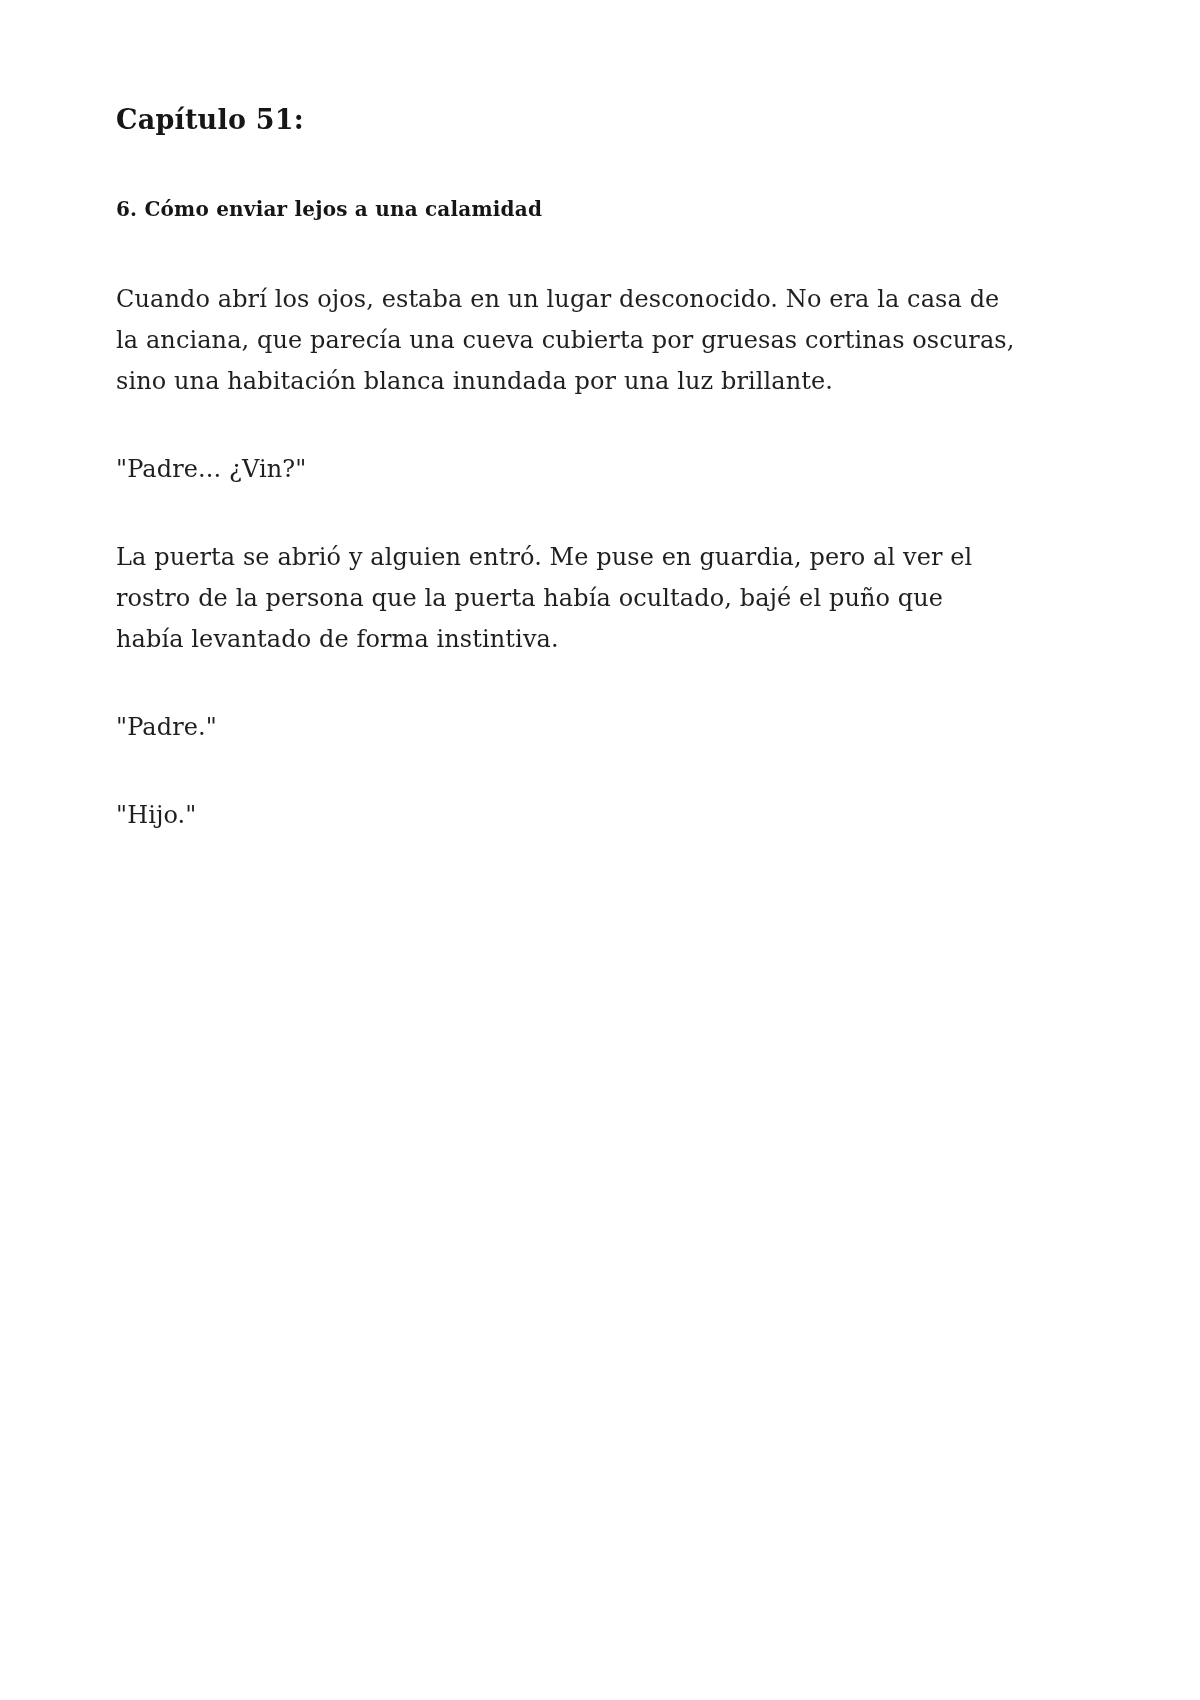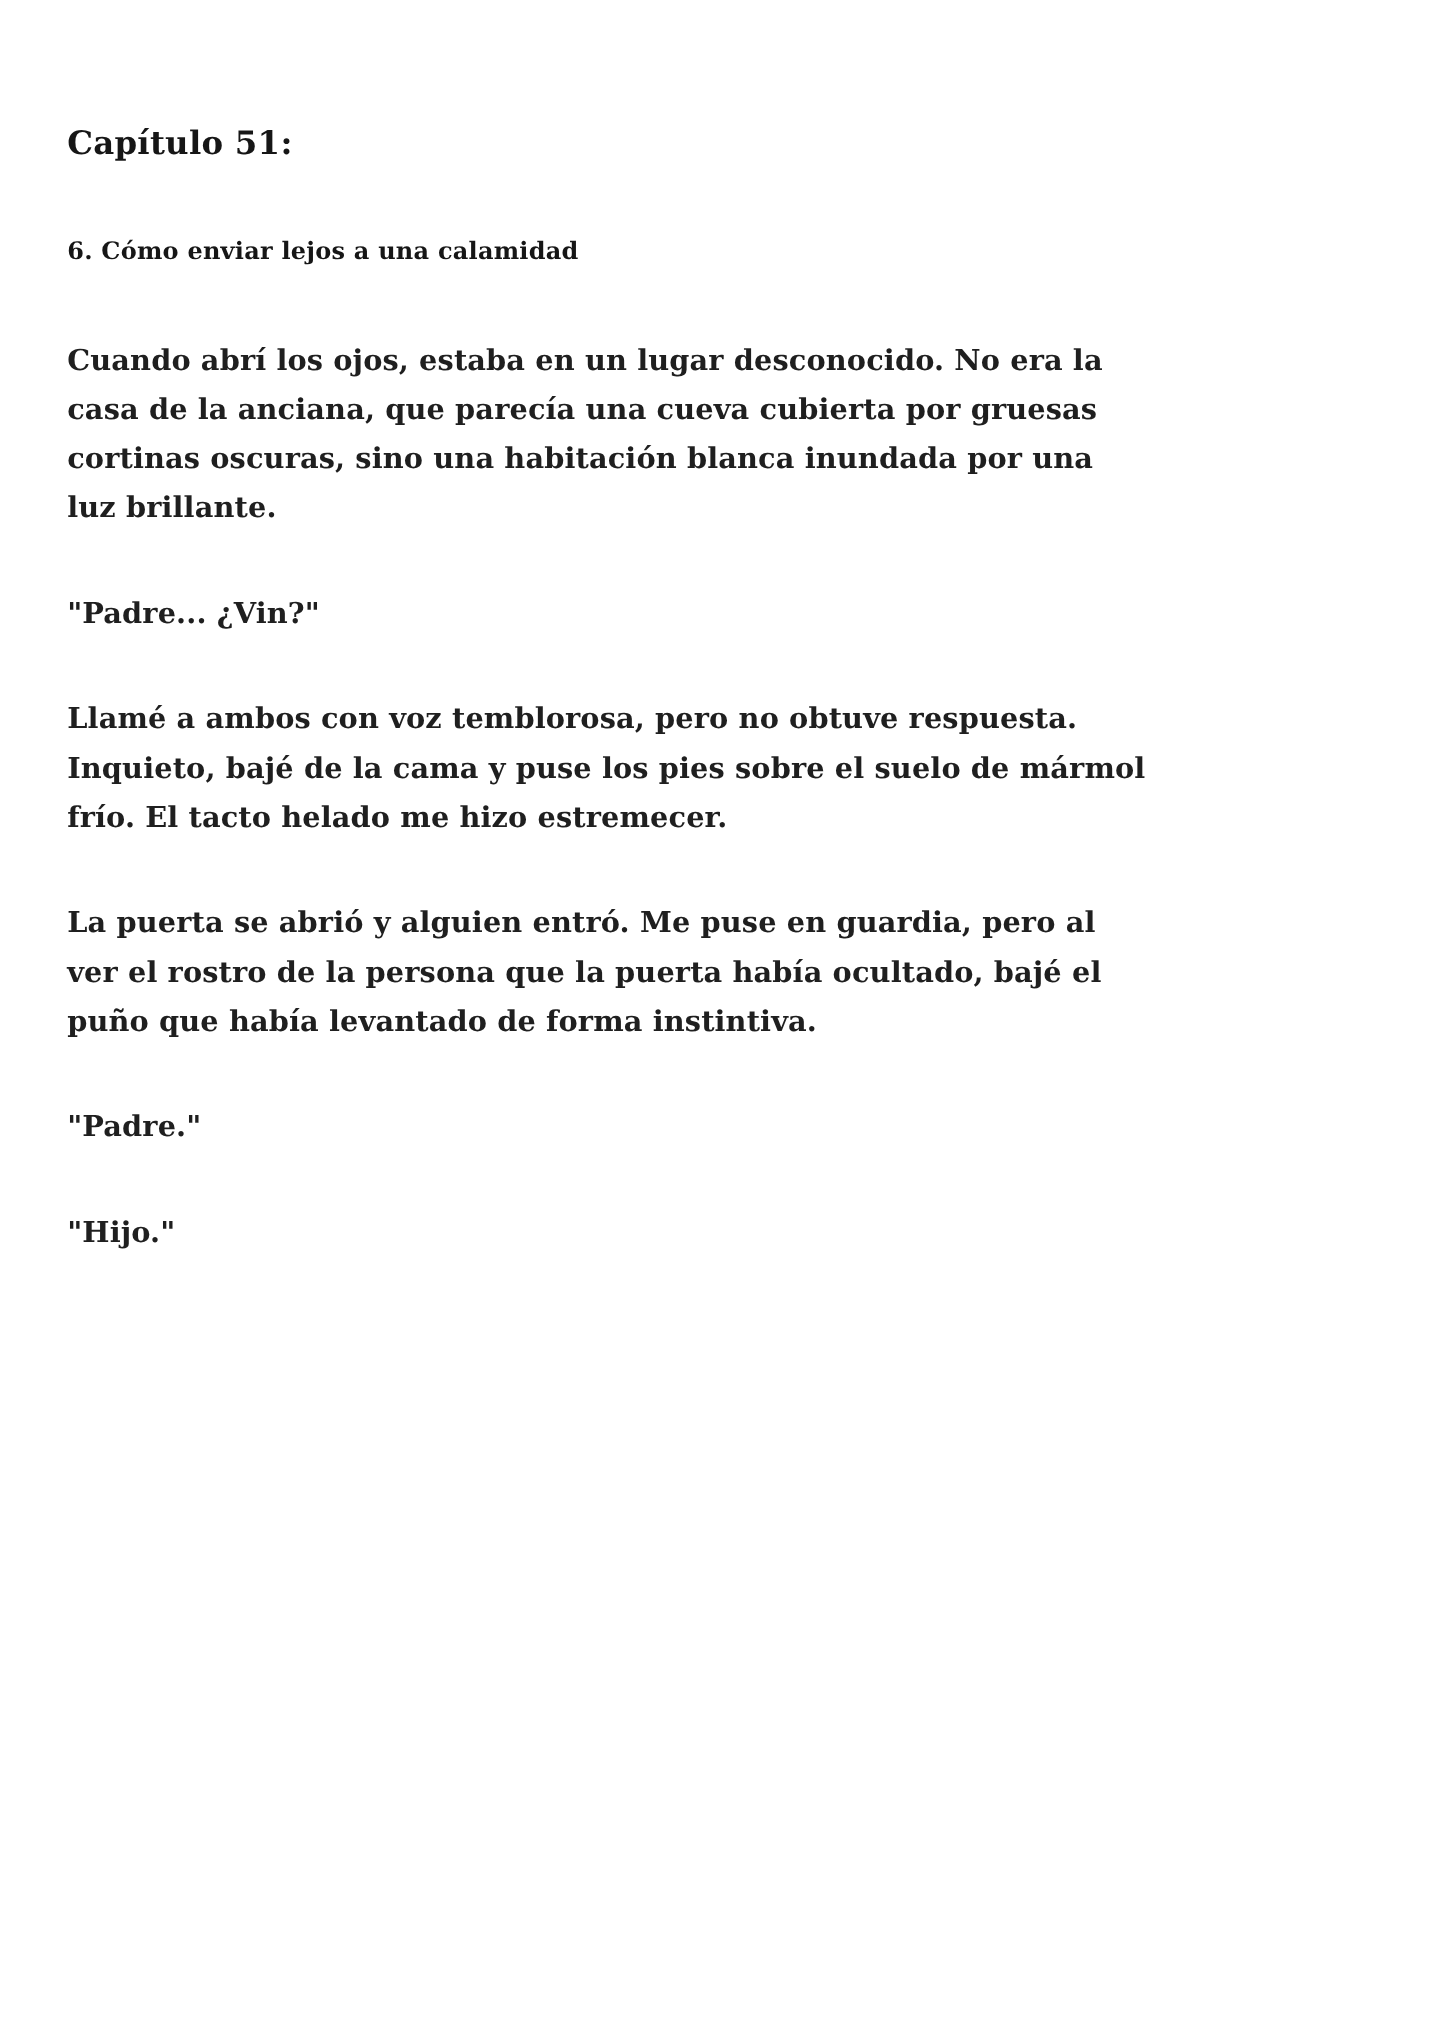--- a/index.html
+++ b/index.html
@@ -12,21 +12,21 @@
       width: 1200px;
       min-height: 1700px;
       font-family: "DejaVu Serif", "Liberation Serif", serif;
       color: #1a1a1a;
     }
 
     .page {
       width: 1200px;
       min-height: 1700px;
       background: #ffffff;
-      padding: 104px 112px 80px 56px;
+      padding: 104px 112px 80px 116px;
     }
 
     .chapter-heading {
       font-size: 27px;
       font-weight: 700;
       letter-spacing: 0.2px;
       margin-bottom: 62px;
       color: #161616;
     }
 
@@ -34,21 +34,21 @@
       font-size: 20px;
       font-weight: 700;
       letter-spacing: 0.2px;
       margin-bottom: 58px;
       color: #161616;
     }
 
     .body-paragraph {
       font-size: 24px;
       line-height: 41px;
-      font-weight: 700;
+      font-weight: 400;
       color: #1f1f1f;
       max-width: 900px;
       margin-bottom: 47px;
       letter-spacing: 0.1px;
     }
 
     .body-paragraph:last-child {
       margin-bottom: 0;
     }
   </style>
@@ -59,21 +59,20 @@
 
   <h1 class="chapter-heading">Capítulo 51:</h1>
 
   <h2 class="section-heading">6. Cómo enviar lejos a una calamidad</h2>
 
   <p class="body-paragraph">Cuando abrí los ojos, estaba en un lugar desconocido. No era la casa de la anciana, que parecía una cueva cubierta por gruesas cortinas oscuras, sino una habitación blanca inundada por una luz brillante.</p>
 
 
   <p class="body-paragraph">"Padre... ¿Vin?"</p>
 
-  <p class="body-paragraph">Llamé a ambos con voz temblorosa, pero no obtuve respuesta. Inquieto, bajé de la cama y puse los pies sobre el suelo de mármol frío. El tacto helado me hizo estremecer.</p>
 
 
   <p class="body-paragraph">La puerta se abrió y alguien entró. Me puse en guardia, pero al ver el rostro de la persona que la puerta había ocultado, bajé el puño que había levantado de forma instintiva.</p>
 
   <p class="body-paragraph">"Padre."</p>
 
   <p class="body-paragraph">"Hijo."</p>
 
 </div>
 

